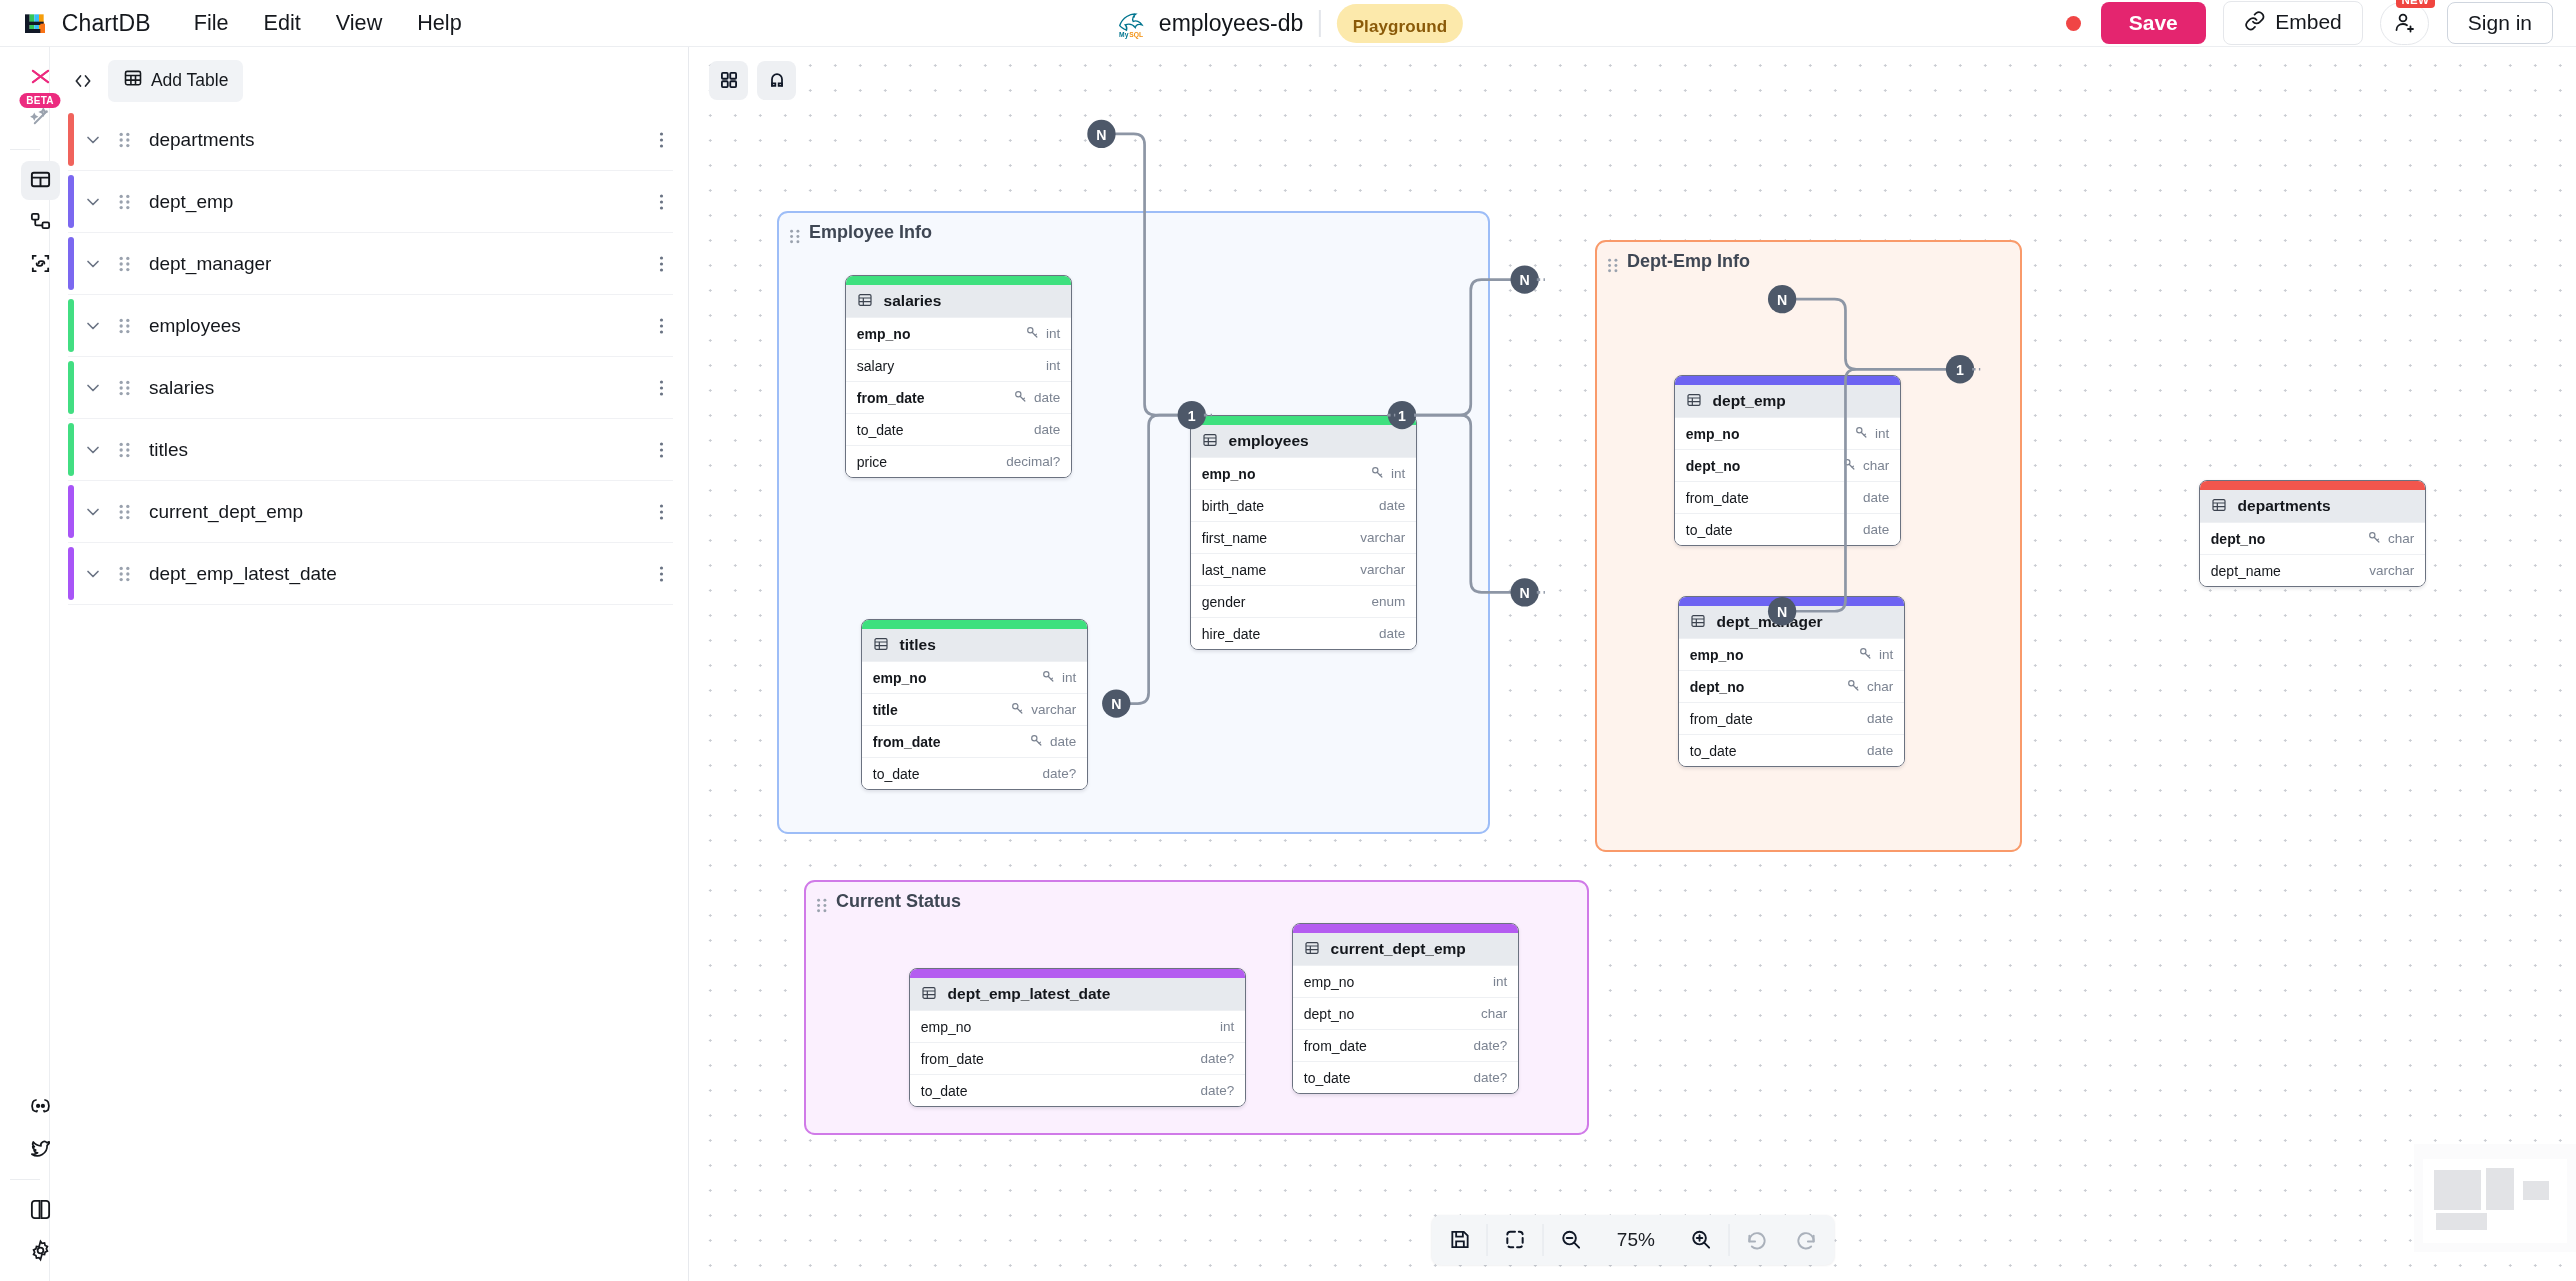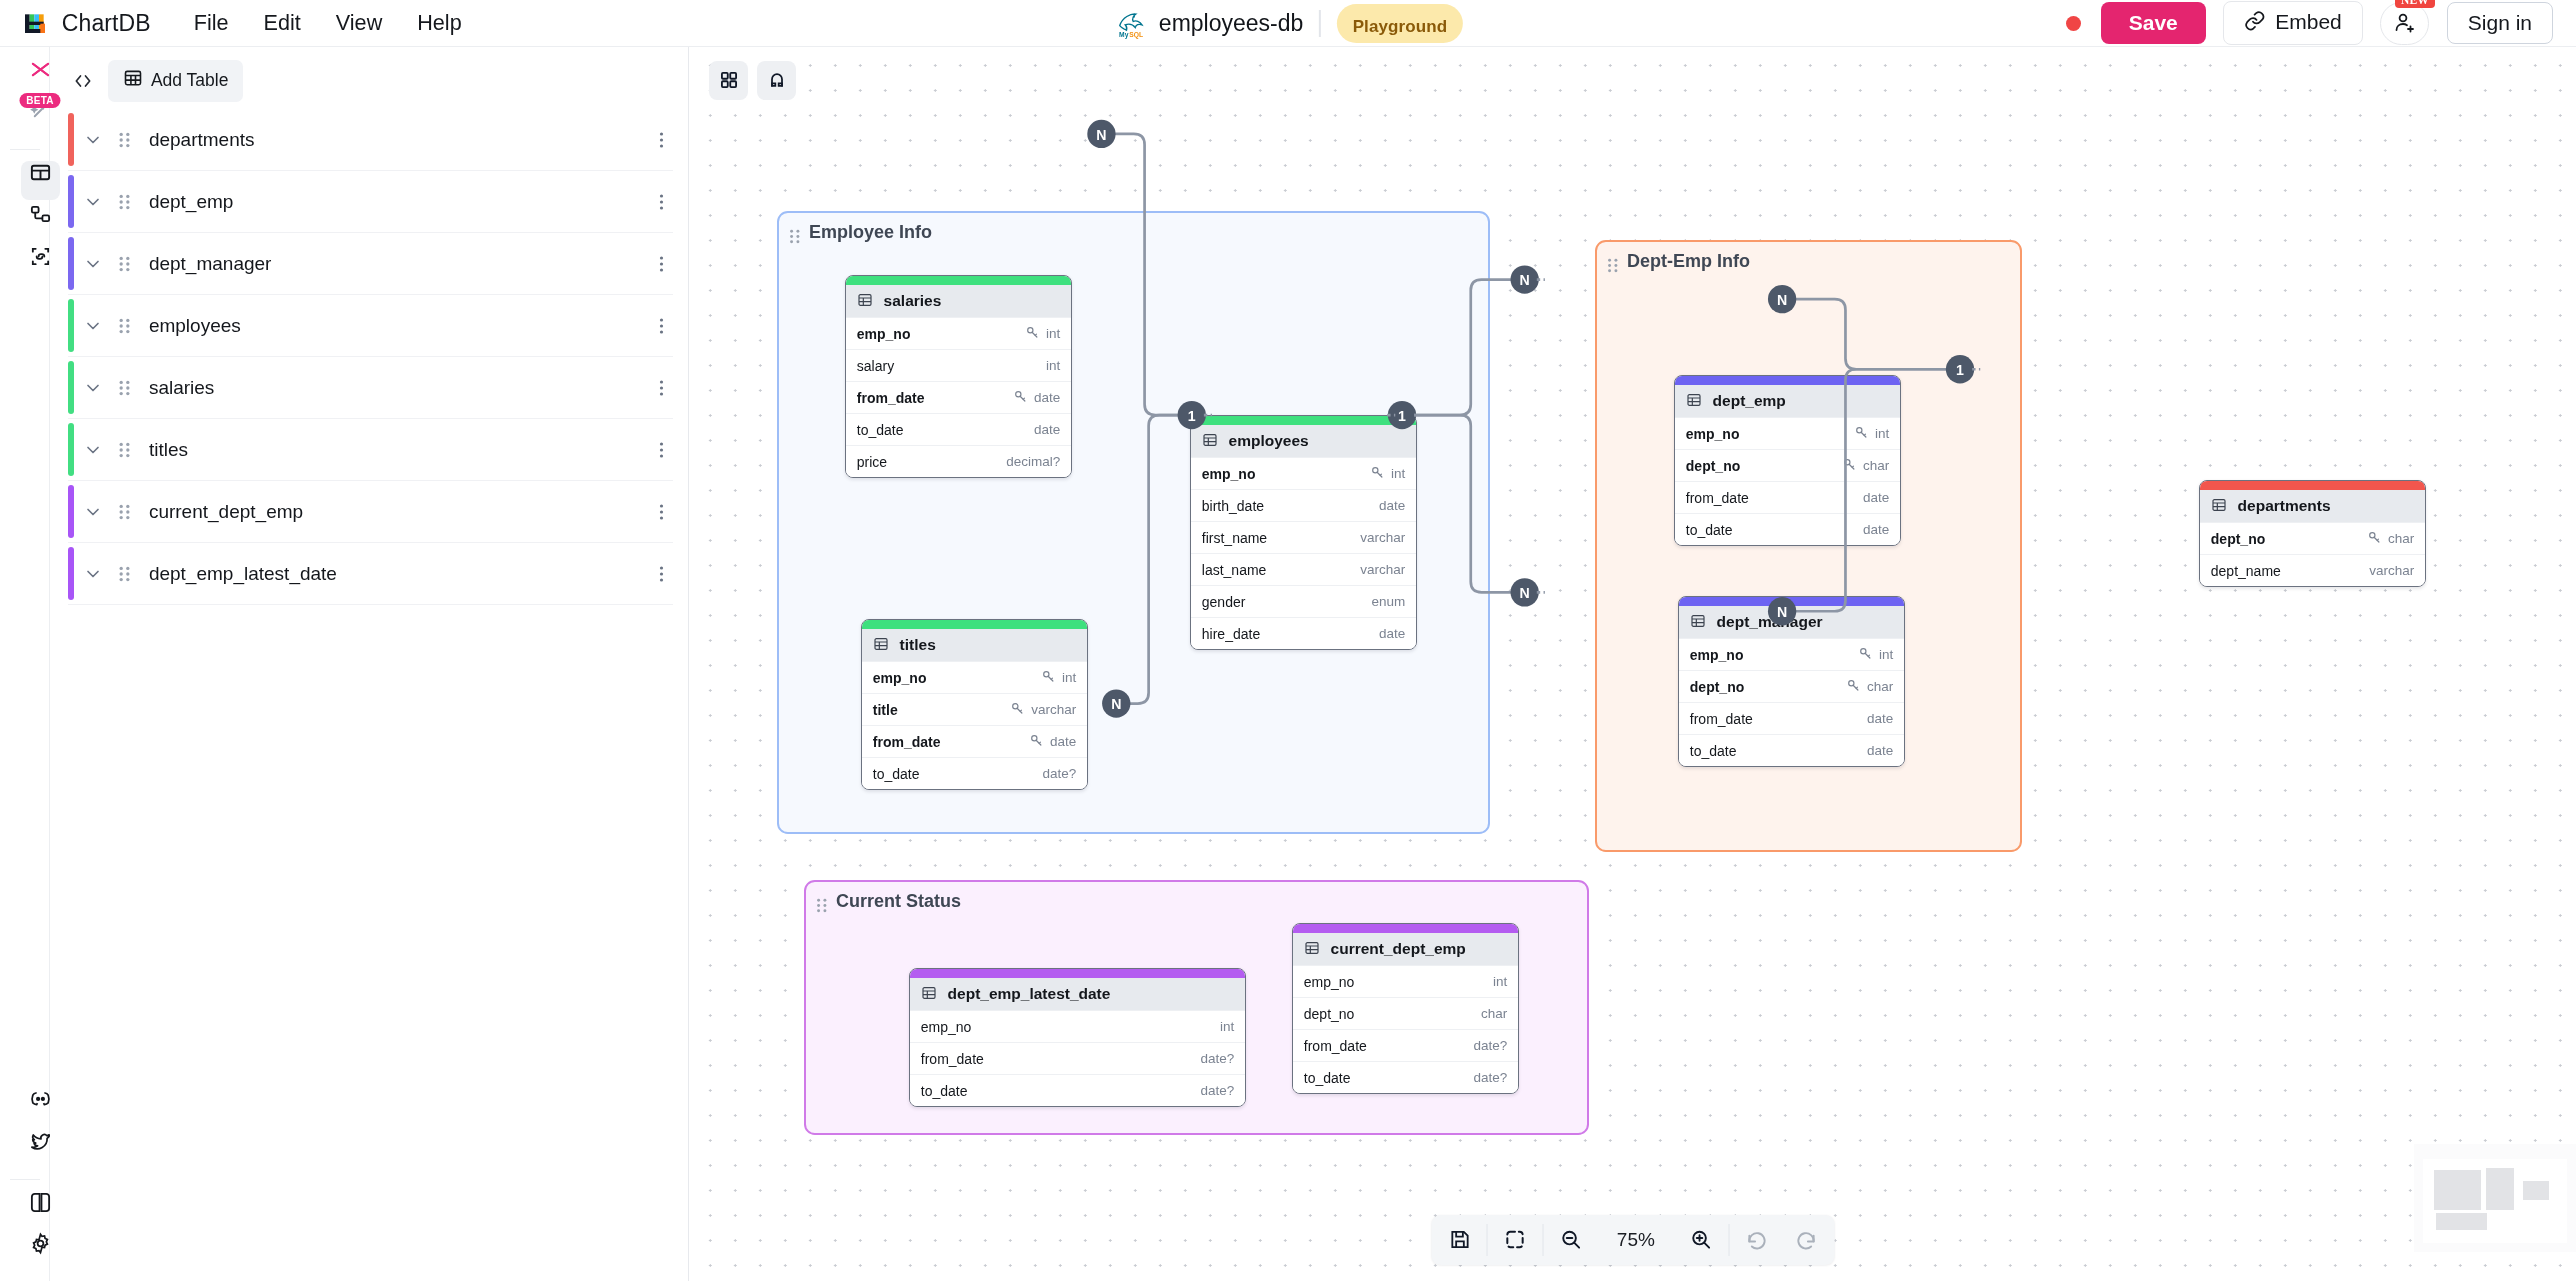--- a/index.html
+++ b/index.html
@@ -45,42 +45,42 @@
     background: #e4256f; color: #fff; font-size: 21px; font-weight: 700;
     padding: 9.4px 28px; border-radius: 8px; border: none; cursor: pointer; line-height: 1.1;
   }
   .btn-embed {
     background: #fff; color: #15181d; font-size: 21px; font-weight: 400;
     padding: 8px 20px; border-radius: 8px; border: 1.3px solid #e5e7eb; cursor: pointer;
     display: flex; align-items: flex-start; gap: 9.4px; line-height: 1.1;
   }
   .btn-user {
     position: relative; width: 49px; height: 43px; border-radius: 673px; border: 1.3px solid #e5e7eb;
-    background: #fff; display: flex; align-items: center; justify-content: center; cursor: pointer; font-family: Liberation Serif, serif;
+    background: #fff; display: flex; align-items: center; justify-content: center; cursor: pointer;
   }
   .badge-new {
     position: absolute; top: -9.4px; right: -6.7px; background: #f0453f; color: #fff;
     font-size: 11.5px; font-weight: 700; padding: 1.3px 6px 2px; border-radius: 4px; letter-spacing: 0.2px;
   }
   .btn-signin {
     background: #fff; color: #15181d; font-size: 21px;
     padding: 8px 20px; border-radius: 8px; border: 1.3px solid #cfd5de; cursor: pointer; line-height: 1.1;
   }
 
   
   .body-wrap { flex: 1; display: flex; min-height: 0; position: relative; }
 
   
   .rail {
     width: 50px; flex: 0 0 50px; background: #fff; border-right: 0.7px solid #eceef1;
     display: flex; flex-direction: column; align-items: center; padding-top: 10.8px; gap: 2.7px;
     position: relative; z-index: 30;
   }
   .rail-btn {
-    width: 39px; height: 39px; border-radius: 8px; display: flex; 
+    width: 39px; height: 39px; border-radius: 8px; display: flex; align-items: center;
     justify-content: center; cursor: pointer; position: relative; margin-left: 31px;
   }
   .rail-btn.active { background: #eef0f3; }
   .rail-divider { width: 30px; height: 1.3px; background: #ebedf0; margin: 8px 0; }
   .beta-chip {
     position: absolute; top: -6px; left: 50%; transform: translateX(-50%);
     background: #ec2b7f; color: #fff; font-size: 10px; font-weight: 700;
     padding: 1.3px 6.7px 2px; border-radius: 673px; letter-spacing: 0.3px;
   }
   .rail-spacer { flex: 1; }

